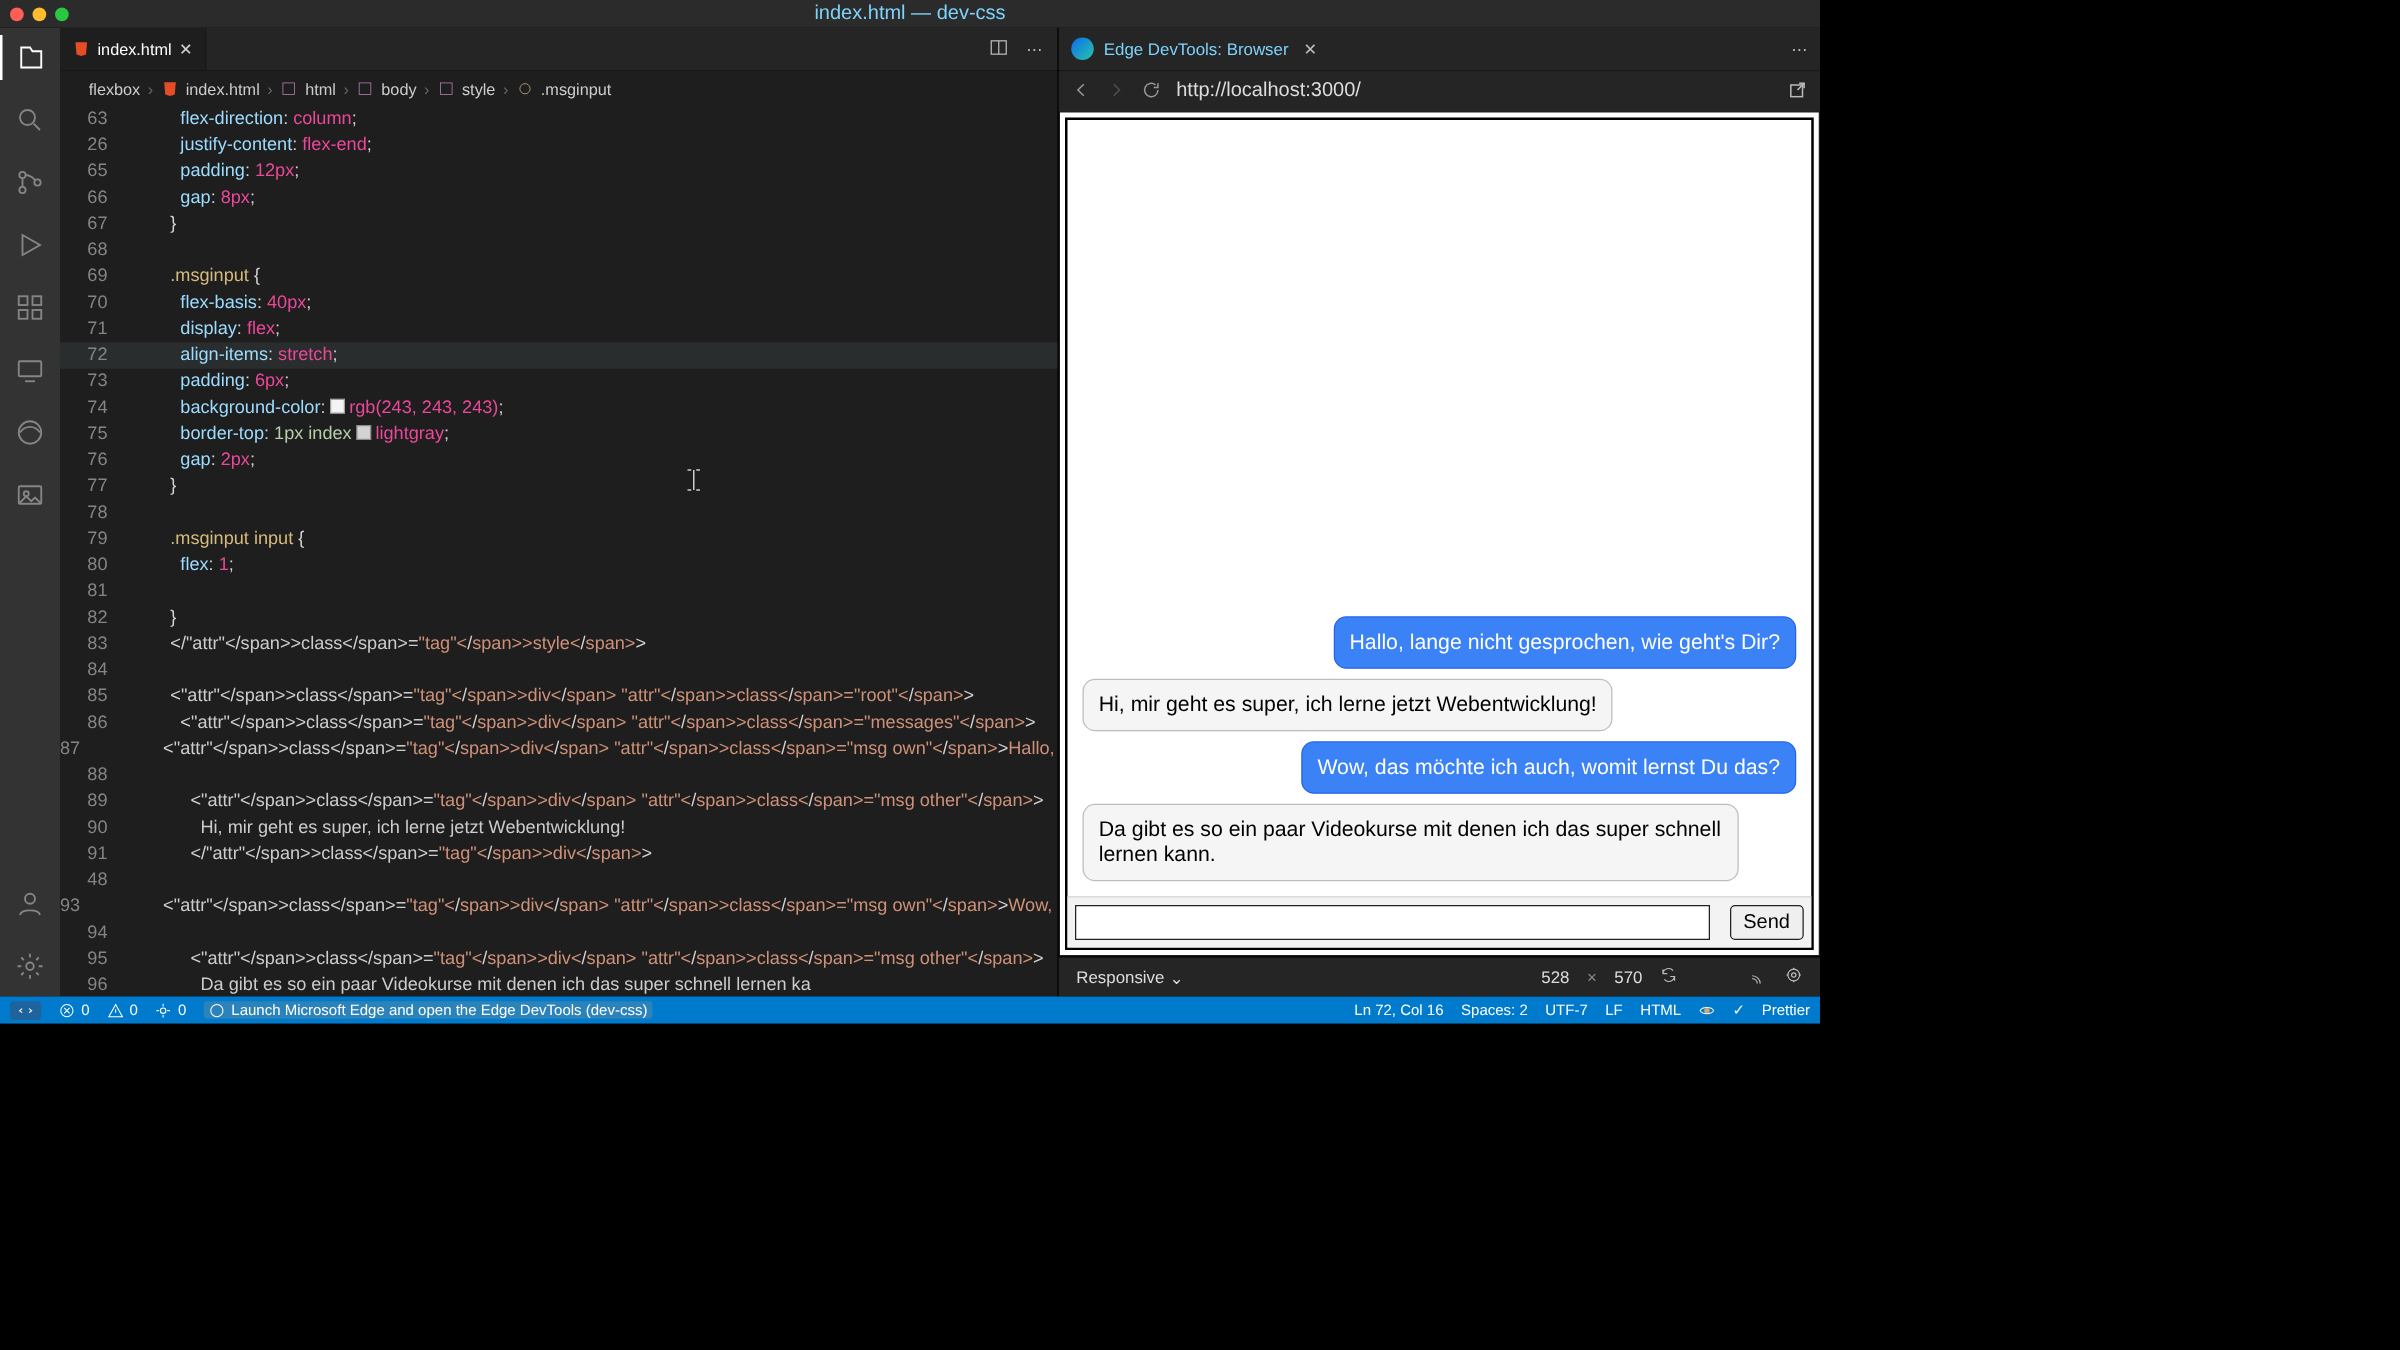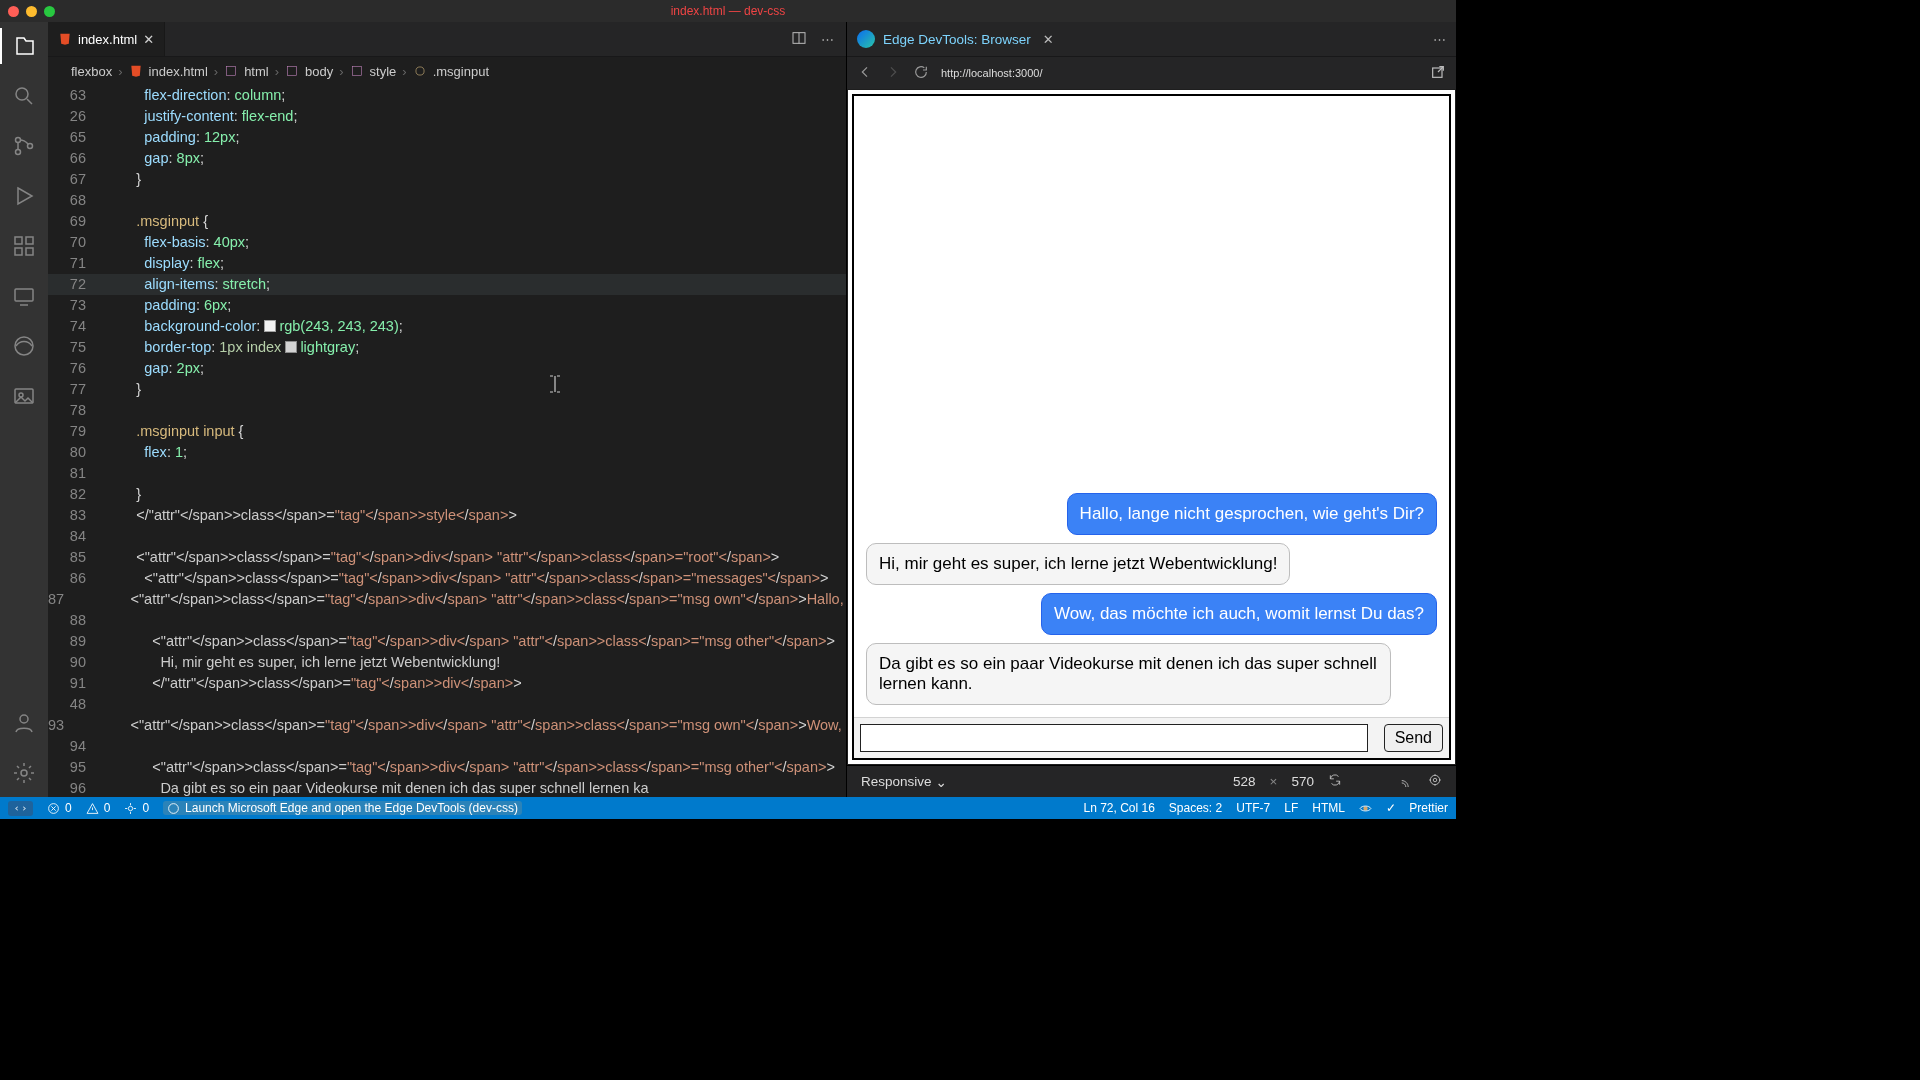--- a/index.html
+++ b/index.html
@@ -8,21 +8,21 @@
     --lineno:#858585; --accent:#007acc; --blue:#569cd6; --orange:#ce9178;
     --green:#b5cea8; --yellow:#dcdcaa; --teal:#4ec9b0;
   }
   *{box-sizing:border-box;font-family:-apple-system,BlinkMacSystemFont,'Segoe UI',sans-serif}
   body{margin:0;background:#000;height:819px;width:1456px;overflow:hidden;color:var(--fg);font-size:13px}
   
   .titlebar{height:22px;background:#2b2b2b;display:flex;align-items:center;justify-content:center;position:relative}
   .traffic{position:absolute;left:8px;top:6px;display:flex;gap:7px}
   .dot{width:11px;height:11px;border-radius:50%}
   .red{background:#ff5f57}.yel{background:#febc2e}.grn{background:#28c840}
-  .titlebar-title{font-size:12px;color:#ef4444}
+  .titlebar-title{font-size:16px;color:#7dd3fc}
   
   .layout{display:flex;height:calc(100% - 22px - 22px)}
   
   .actbar{width:48px;background:#333333;display:flex;flex-direction:column;justify-content:space-between;padding:6px 0}
   .actbar .top,.actbar .bot{display:flex;flex-direction:column;align-items:center;gap:14px}
   .actbar svg{width:24px;height:24px;stroke:#858585;fill:none;stroke-width:1.5}
   .actbar .active svg{stroke:#fff}
   .actbar .active{border-left:2px solid #fff;padding-left:0}
   .actbar .it{width:48px;height:36px;display:flex;align-items:center;justify-content:center;cursor:pointer}
   
@@ -35,36 +35,36 @@
   .tabact{display:flex;align-items:center;gap:14px;padding:0 12px;color:#bbb}
   .tabact svg{width:16px;height:16px;stroke:#bbb;fill:none;stroke-width:1.5}
   
   .crumbs{height:28px;display:flex;align-items:center;gap:6px;padding:0 23px;font-size:13px;color:#ccc;background:var(--bg)}
   .crumbs .sep{color:#666}
   .crumbs svg{width:14px;height:14px}
   
   .editor{flex:1;overflow:hidden;font-family:Menlo,Consolas,monospace;font-size:14.5px;line-height:21px;position:relative}
   .gut{color:var(--lineno);width:56px;text-align:right;padding-right:18px;user-select:none}
   .codeln{display:flex;white-space:pre}
-  .codeln.hl{background:#2a2d2e}.sel{color:#d7ba7d}.prop{color:#9cdcfe}.val{color:#86efac}.num{color:#b5cea8}
+  .codeln.hl{background:#2a2d2e}.sel{color:#d7ba7d}.prop{color:#9cdcfe}.val{color:#ec4899}.num{color:#b5cea8}
   .pun{color:#d4d4d4}.str{color:#ce9178}
   .color-sw{display:inline-block;width:12px;height:12px;border:1px solid #0005;vertical-align:-1px;margin-right:3px}
   .cursor-caret{position:absolute;left:500px;top:290px;color:#bbb;pointer-events:none}
   .cursor-caret svg{width:14px;height:18px}
   
   .devcol{width:610px;display:flex;flex-direction:column;background:#1e1e1e;border-left:1px solid #000}
   .devtab{height:35px;background:var(--bg2);display:flex;align-items:center;padding:0 10px;gap:8px;border-bottom:1px solid #00000055}
   .devtab .edge{width:18px;height:18px;border-radius:50%;background:linear-gradient(135deg,#0b6cf0,#29c5a8)}
   .devtab .label{font-size:13.5px;color:#7dd3fc;flex:0 0 auto}
   .devtab .x{margin-left:4px;color:#bbb}
   .devtab .spacer{flex:1}
   .devtab .more{color:#bbb}
   .navrow{height:32px;display:flex;align-items:center;gap:12px;padding:0 10px;background:#252526}
   .navrow svg{width:16px;height:16px;stroke:#999;fill:none;stroke-width:1.8}
-  .navrow .url{flex:1;font-size:11px;color:#ddd}
+  .navrow .url{flex:1;font-size:16px;color:#ddd}
   .navrow .open svg{stroke:#bbb}
   
   .preview{flex:1;background:#fff;margin:1px;padding:4px;display:flex}
   .chat{border:2px solid #000;flex:1;display:flex;flex-direction:column}
   .chat .msgs{flex:1;display:flex;flex-direction:column;justify-content:flex-end;padding:12px;gap:8px}
   .msg{font-size:17px;color:#000;padding:10px 12px;border-radius:10px;max-width:92%;border:1px solid #bdbdbd;background:#f5f5f5}
   .msg.own{align-self:flex-end;background:#3b82f6;color:#fff;border-color:#2563eb}
   .msg.other{align-self:flex-start}
   .inrow{display:flex;gap:16px;padding:6px;background:#f3f3f3;border-top:1px solid #d3d3d3}
   .inrow input{flex:1;font-size:15px;padding:4px 6px;border:1.5px solid #222;background:#fff}

